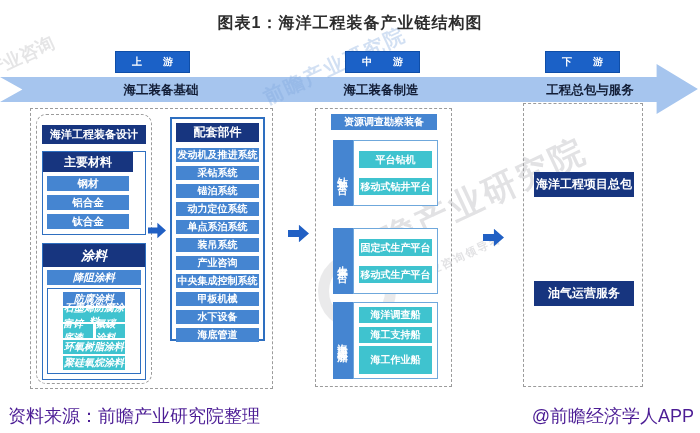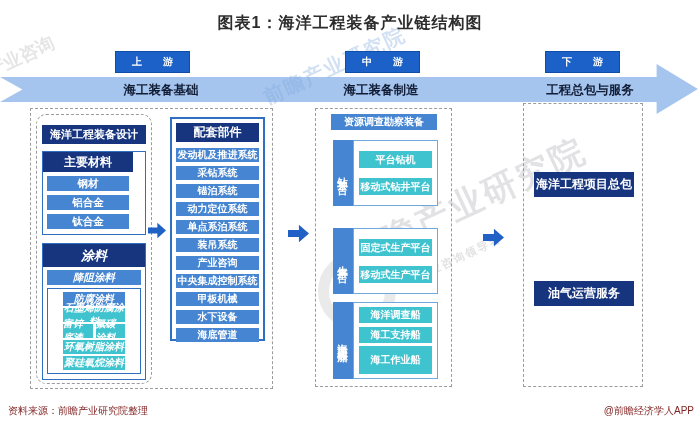--- a/index.html
+++ b/index.html
@@ -51,21 +51,21 @@
   .mid-box{left:315px;top:108px;width:137px;height:279px;}
   .survey{left:331px;top:114px;width:106px;height:16px;font-size:10px;z-index:2;}
   .vgroup-label{width:20px;font-size:10.5px;writing-mode:vertical-rl;text-orientation:upright;
     display:flex;align-items:center;justify-content:center;letter-spacing:2px;z-index:2;}
   .vgroup-content{border:1px solid #6fa8dc;background:#ffffff;display:flex;flex-direction:column;
     justify-content:space-evenly;padding:0 5px;z-index:2;}
   .vgroup-item{height:17px;font-size:10px;display:flex;align-items:center;justify-content:center;}
 
   .down-item{font-size:12px;z-index:2;}
 
-  .footer-text{top:404px;font-size:10px;color:#7f1d1d;z-index:3;}
+  .footer-text{top:404px;font-size:18px;color:#4c1d95;z-index:3;}
 
   .wm{z-index:2;pointer-events:none;white-space:nowrap;font-weight:bold;}
   .wm-center{left:350px;top:235px;font-size:34px;color:rgba(160,160,165,0.30);transform:rotate(-25deg);transform-origin:left center;letter-spacing:3px;}
   .wm-sub{left:395px;top:280px;font-size:11px;color:rgba(160,160,165,0.30);transform:rotate(-25deg);transform-origin:left center;letter-spacing:2px;}
   .wm-blue{left:265px;top:85px;font-size:20px;color:rgba(125,165,220,0.35);transform:rotate(-25deg);transform-origin:left center;letter-spacing:2px;}
   .wm-tl{left:-12px;top:60px;font-size:18px;color:rgba(160,160,165,0.28);transform:rotate(-25deg);transform-origin:left center;}
   .wm-ring{left:318px;top:252px;width:78px;height:78px;border:11px solid rgba(170,170,175,0.25);border-radius:50%;z-index:2;pointer-events:none;}
 </style>
 </head>
 <body>

